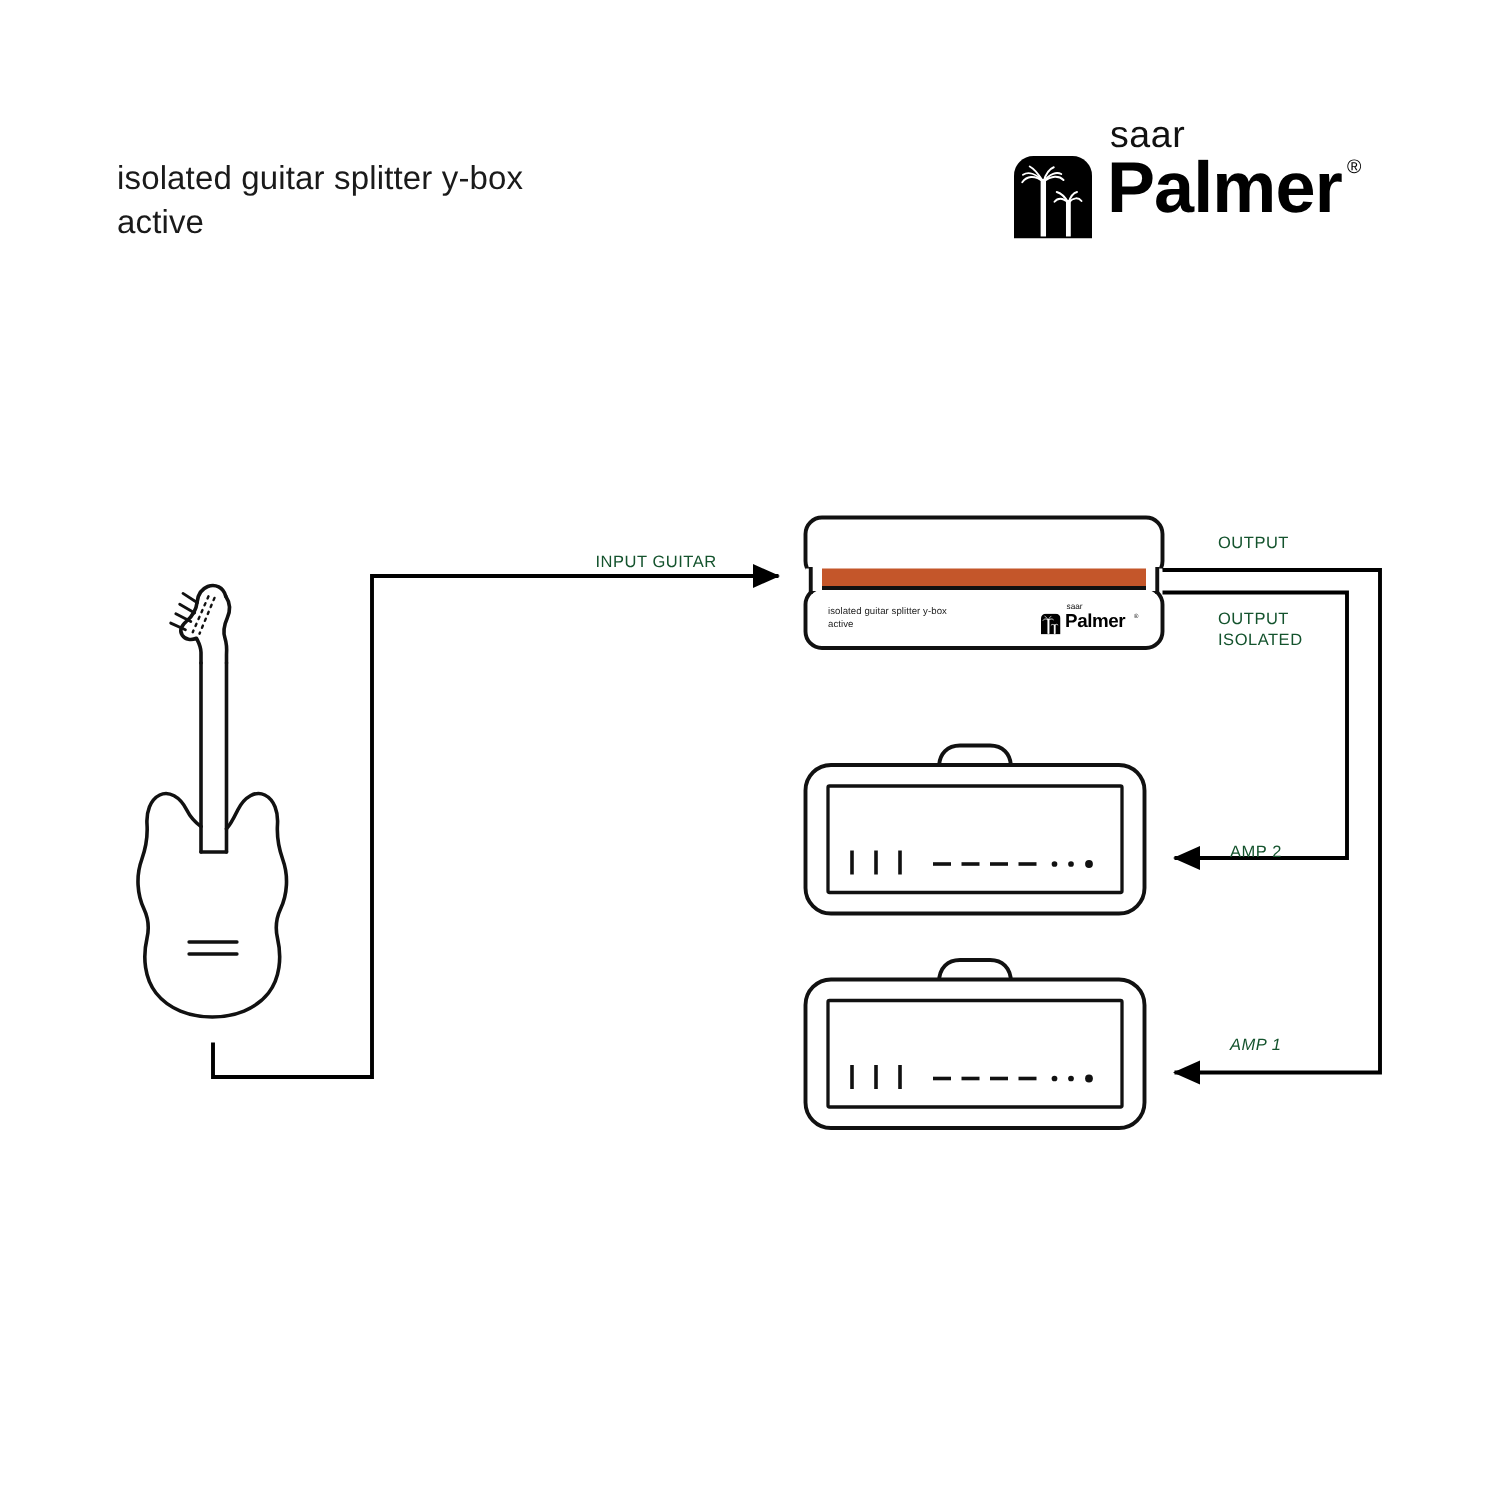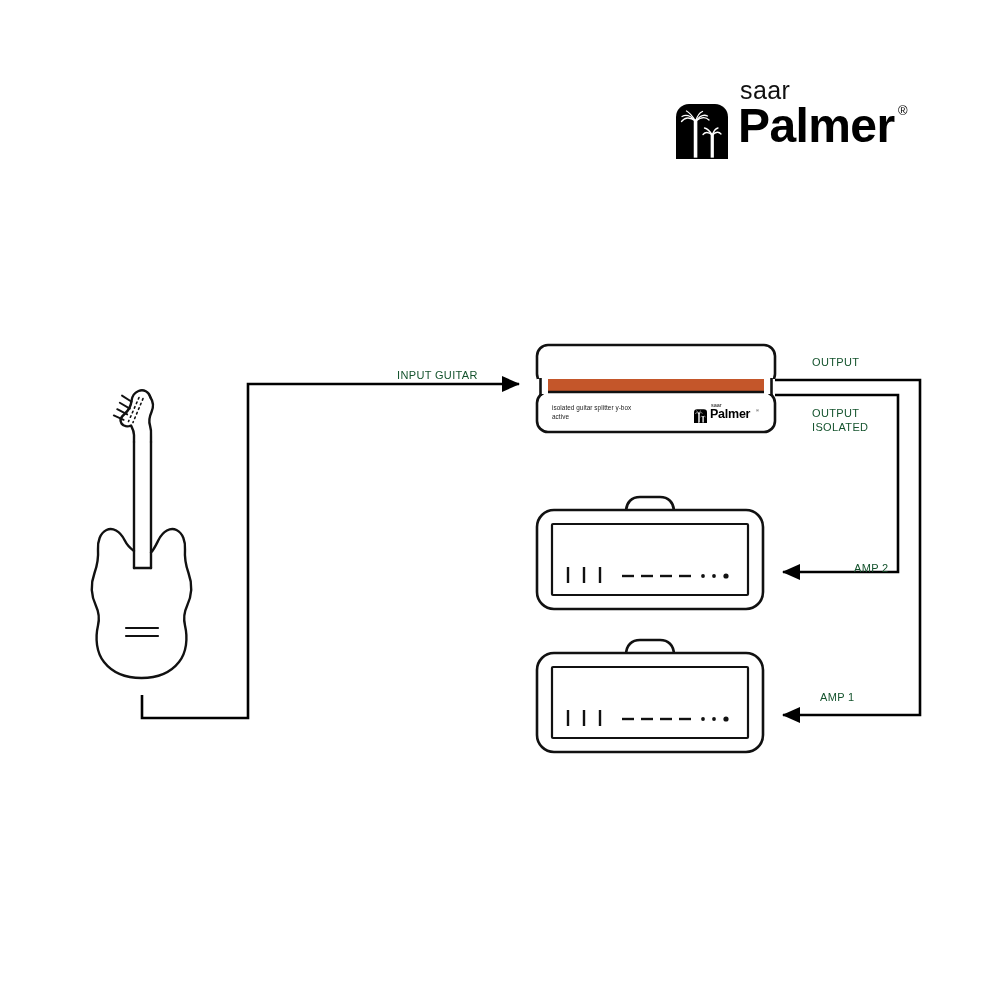--- a/index.html
+++ b/index.html
@@ -140,28 +140,30 @@
     position: absolute;
     font-size: 11px;
     letter-spacing: 0.35px;
     color: #14532d;
     line-height: 1.28;
     white-space: pre-line;
   }
   #label-input-guitar { left: 397px; top: 368px; text-align: right; }
   #label-output       { left: 812px; top: 355px; }
   #label-output-iso   { left: 812px; top: 406px; }
-  #label-amp-2        { left: 820px; top: 561px; margin-left: 34px; }
-  #label-amp-1        { left: 820px; top: 690px; }
+  #label-amp-2        { left: 820px; top: 561px; }
+  #label-amp-1        { left: 820px; top: 690px; font-style: italic; }
 </style>
 </head>
 <body>
 
 <div id="stage">
 
+  <div id="product-title">isolated guitar splitter y-box
+active</div>
 
   <div id="brand-logo">
     <div class="logo-mark">
       <svg viewBox="0 0 52 55" width="52" height="55" aria-hidden="true">
         <path d="M0,13 L0,55 L52,55 L52,13 A13,13 0 0,0 39,0 L13,0 A13,13 0 0,0 0,13 Z" fill="#000000"></path>
         <g fill="#ffffff" stroke="#ffffff" stroke-width="1.3" stroke-linecap="round">
           <rect x="18.4" y="16" width="2.3" height="37"></rect>
           <path d="M19.5,17 C13.5,12.5 8.5,13.5 5.5,17.5" fill="none"></path>
           <path d="M19.5,17 C14.5,11.5 9.5,10.5 6.0,12.5" fill="none"></path>
           <path d="M19.5,17 C15.0,10.0 12.5,8.0 10.5,7.0" fill="none"></path>

